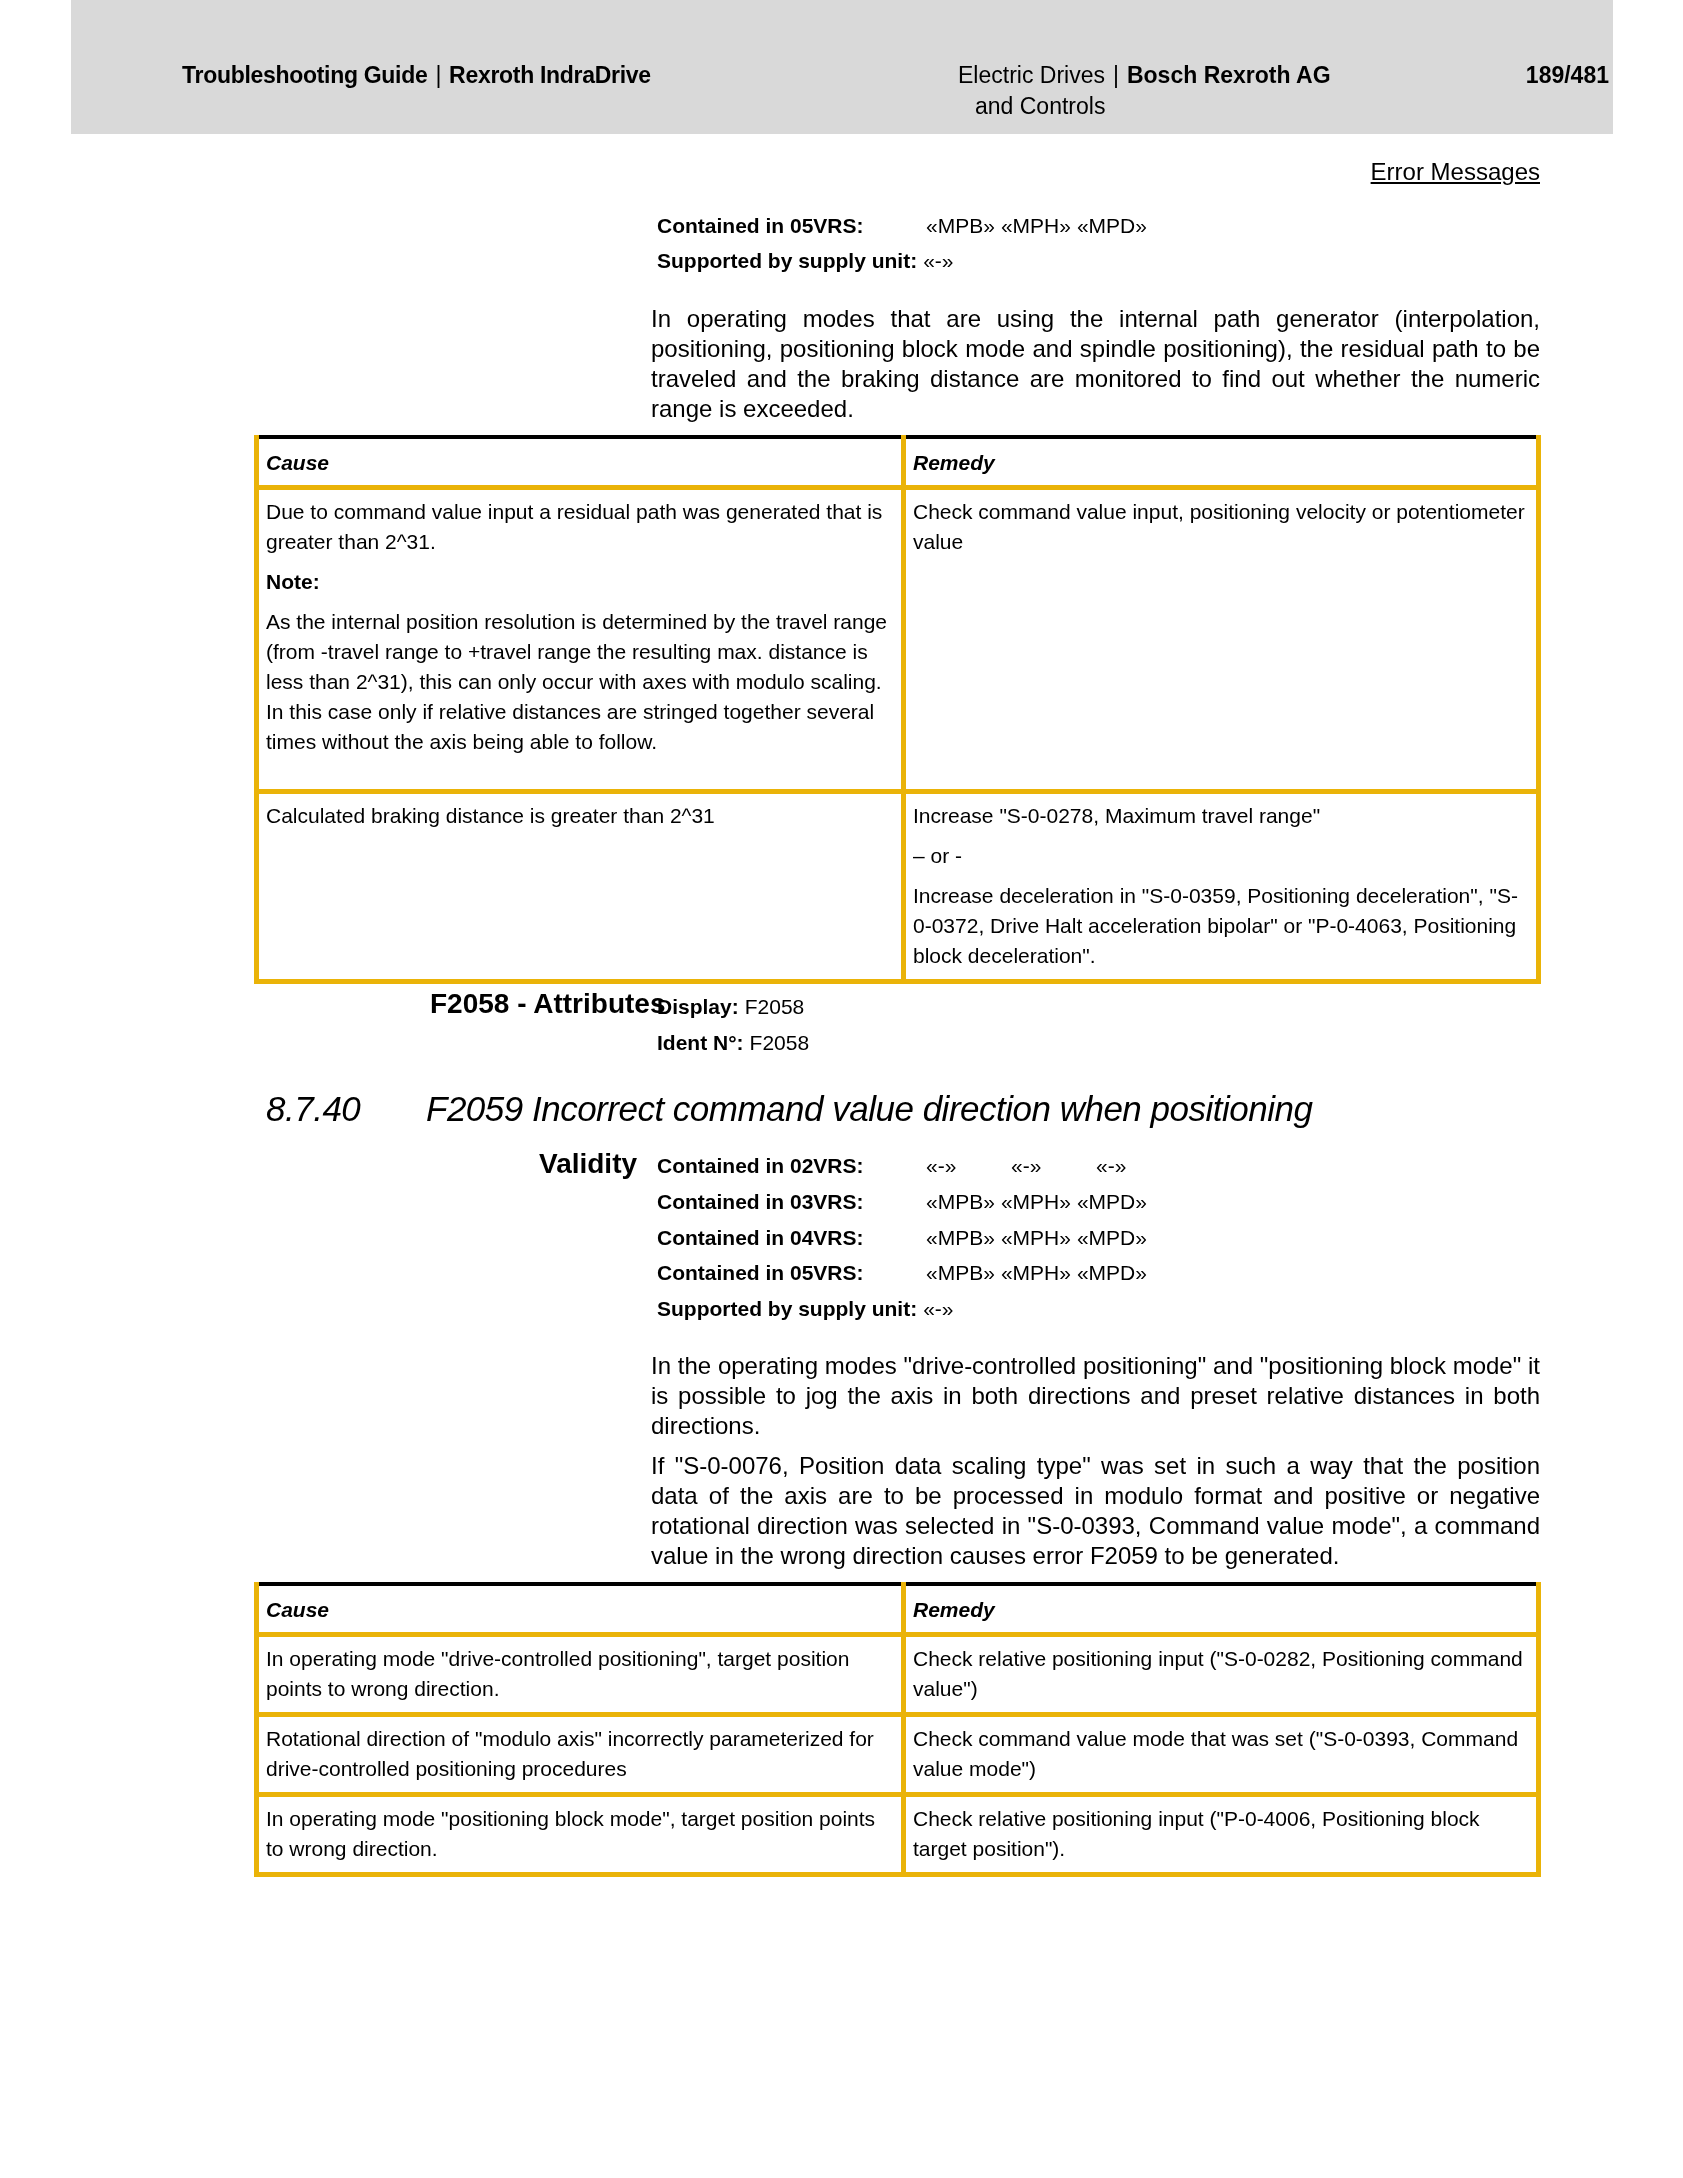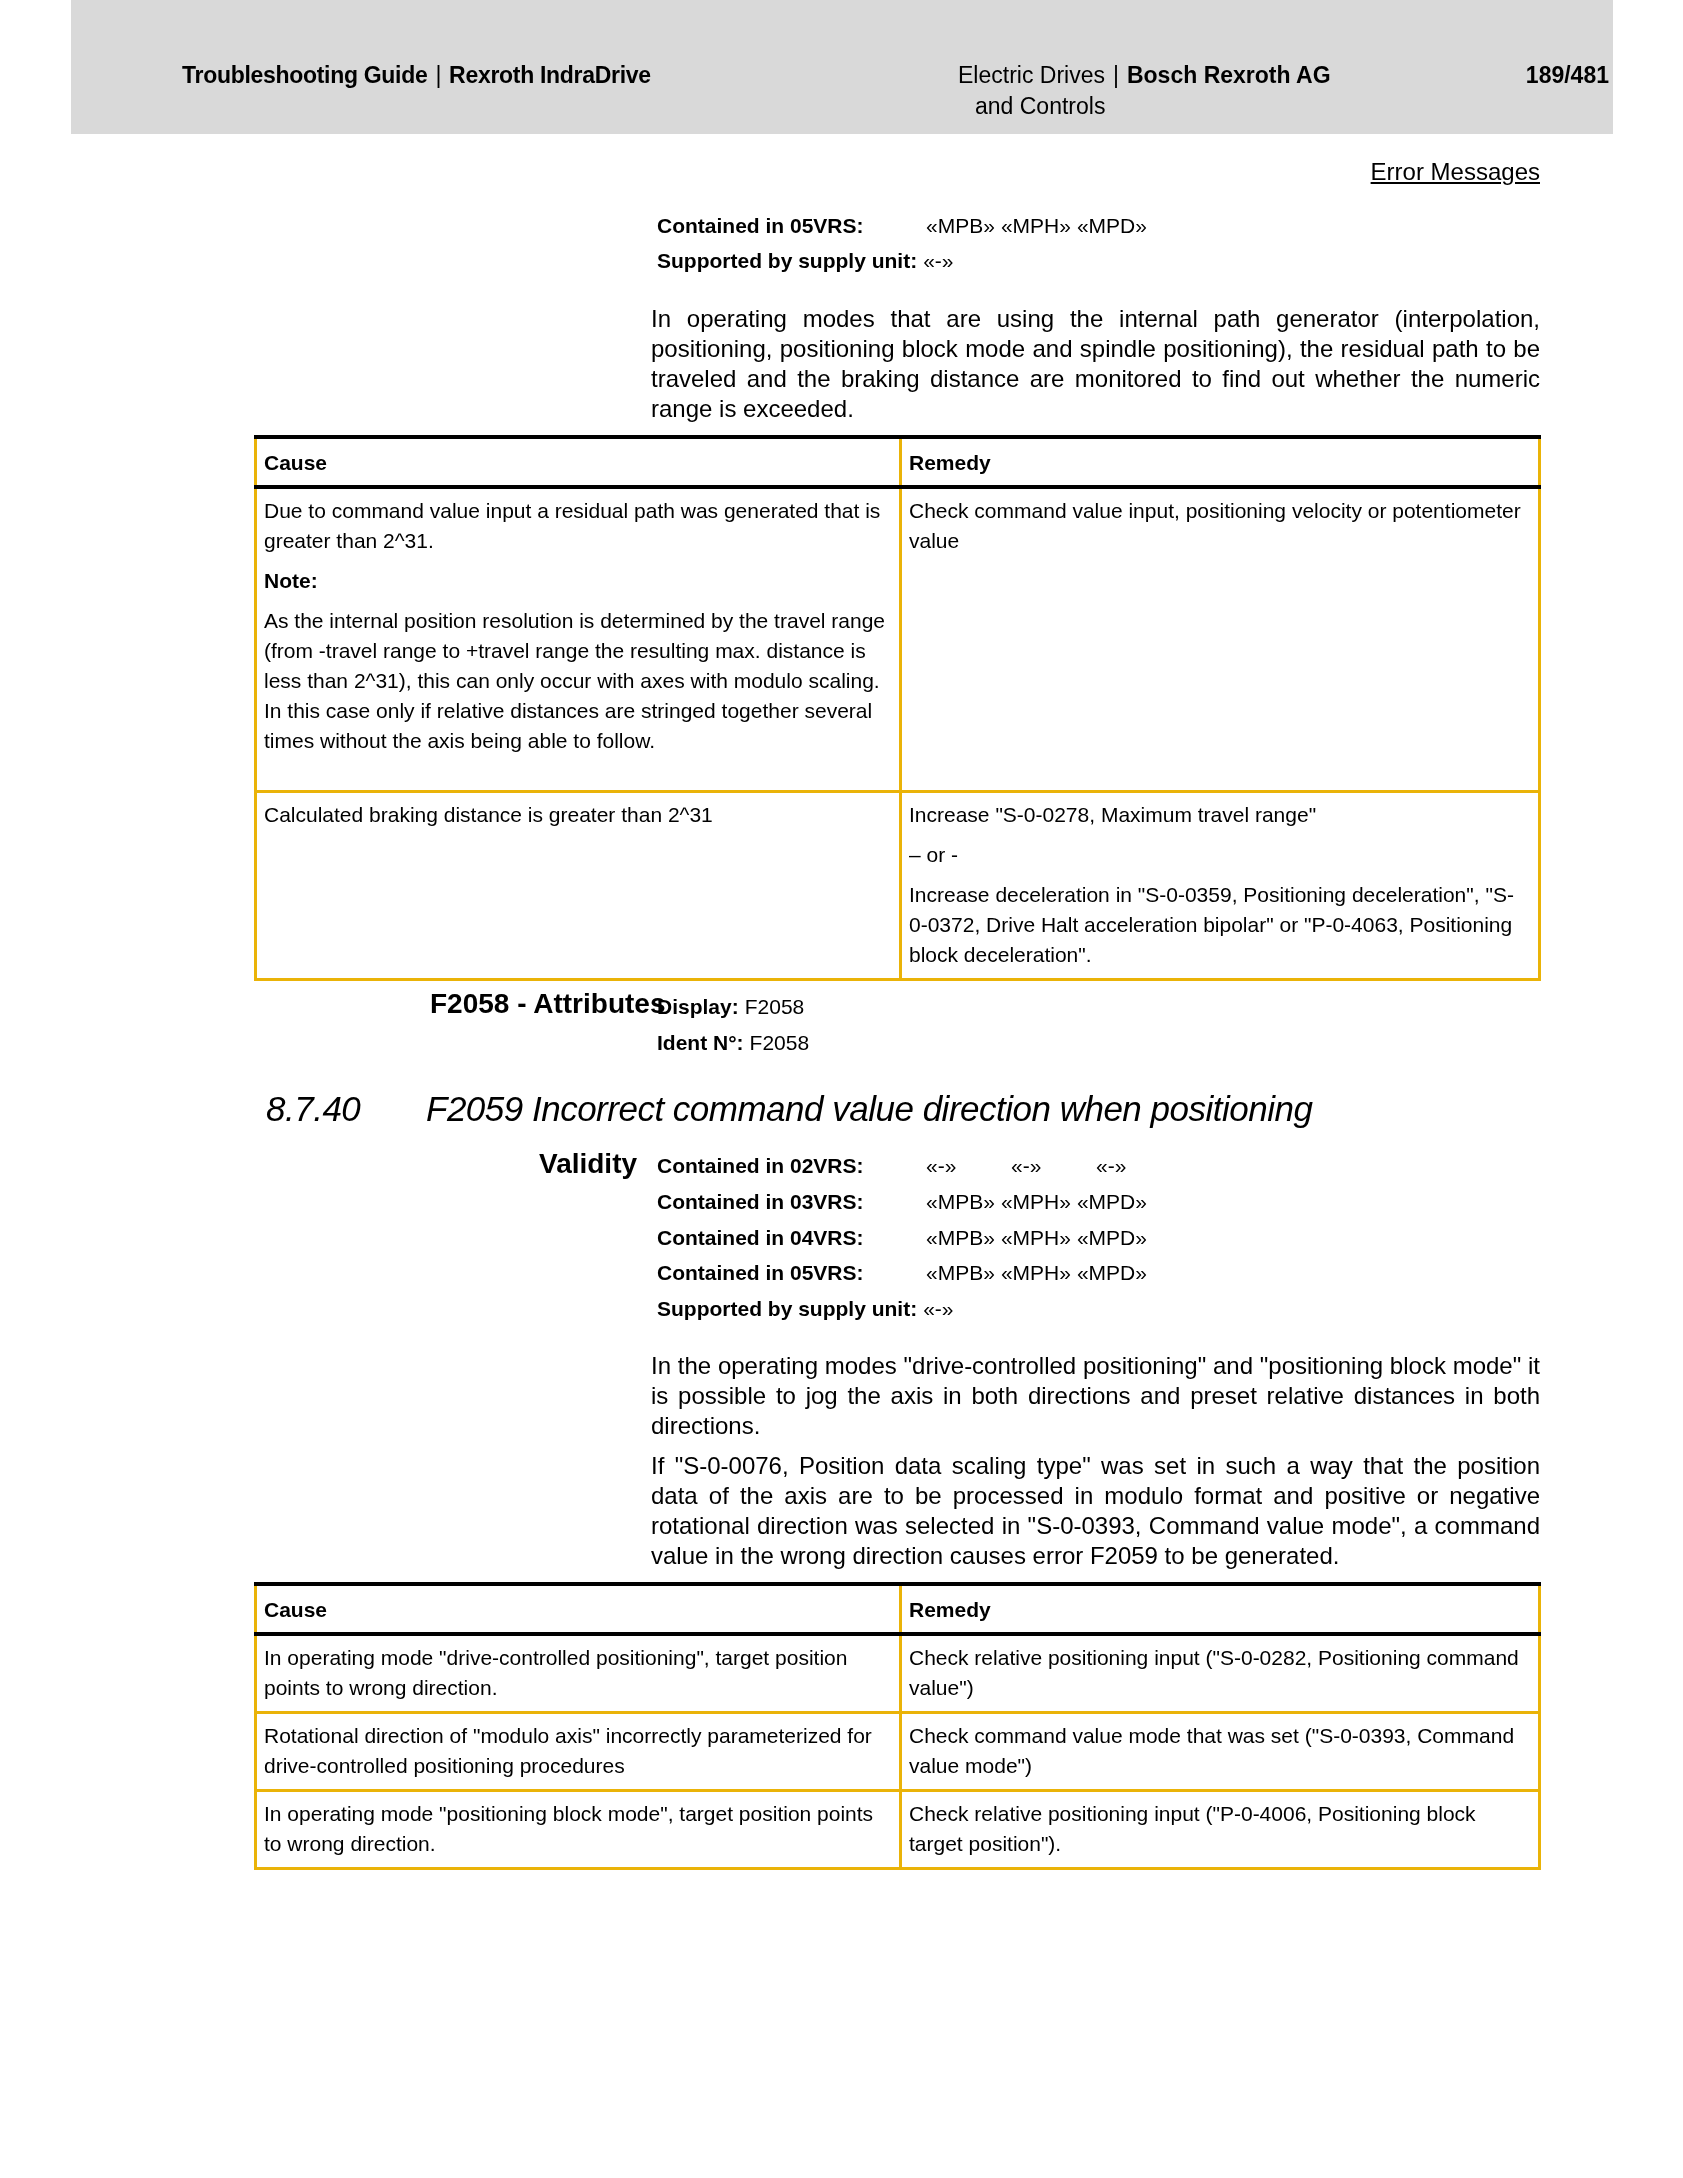--- a/index.html
+++ b/index.html
@@ -17,22 +17,22 @@
   .attr { position:absolute; left:657px; font-size:21px; }
   .attr b { font-weight:bold; display:inline-block; }
   .attr .v { position:absolute; left:269px; white-space:nowrap; }
   .attr .v span { display:inline-block; margin-right:6px; }
   .attr .vv { margin-left:6px; }
 
   .para { position:absolute; left:651px; width:889px; font-size:24px; line-height:30px; text-align:justify; }
   .para p { margin:0 0 10px 0; }
 
   table.ct { position:absolute; left:254px; width:1287px; border-collapse:collapse; font-size:21px; line-height:30px; }
-  table.ct th, table.ct td { border:3px solid #eab308; vertical-align:top; text-align:left; padding:7px 7px 8px 7px; }
-  table.ct th { font-weight:bold; border-top:4px solid #000; border-bottom:4px solid #000; padding:9px 7px 7px 7px; }
+  table.ct th, table.ct td { border:5px solid #eab308; vertical-align:top; text-align:left; padding:7px 7px 8px 7px; }
+  table.ct th { font-weight:bold; border-top:4px solid #000; border-bottom:4px solid #000; padding:9px 7px 7px 7px;font-style:italic; }
   table.ct td.c { width:628px; }
   table.ct .note { font-weight:bold; margin:10px 0 10px 0; }
   table.ct .blk { margin:0; }
   table.ct .or { font-weight:normal; margin:10px 0 10px 0; }
 
   .side-label { position:absolute; font-size:28px; font-weight:bold; }
   .h2 { position:absolute; left:266px; top:1089px; font-size:35px; letter-spacing:-0.5px;font-style:italic; }
   .h2 .num { display:inline-block; width:160px; }
 </style>
 </head>

